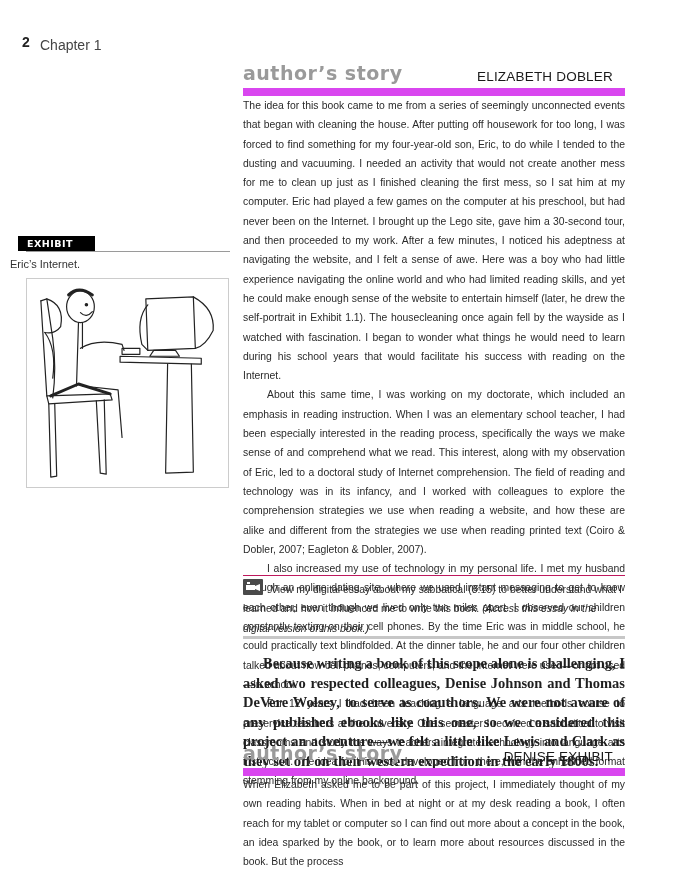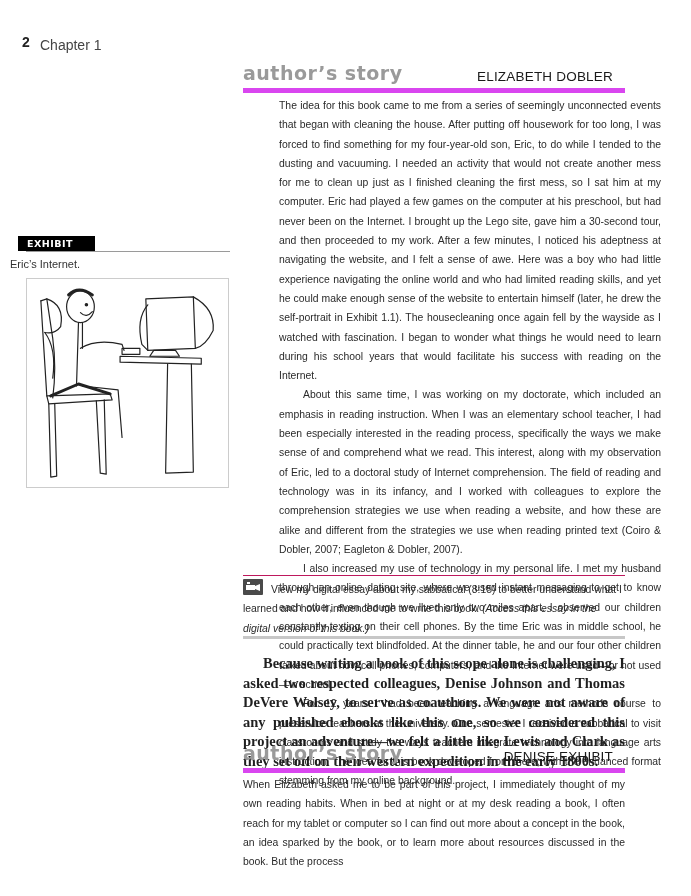--- a/index.html
+++ b/index.html
@@ -1,20 +1,20 @@
 <!DOCTYPE html>
 <html><head>
 <meta charset="utf-8">
 <style>
   html, body { margin: 0; padding: 0; background: #ffffff; }
   body { width: 691px; height: 896px; position: relative; overflow: hidden; color: #222; font-family: "Liberation Sans", sans-serif; }
   .page-num { position: absolute; left: 22px; top: 34px; font-size: 14px; font-weight: bold; color: #222; }
   .chapter { position: absolute; left: 40px; top: 37px; font-size: 14px; color: #444; }
 
-  .story-header { position: absolute; left: 243px; width: 382px; height: 22px; border-bottom: 5px solid #d946ef; text-decoration: underline; }
+  .story-header { position: absolute; left: 243px; width: 382px; height: 22px; border-bottom: 8px solid #d946ef; text-decoration: underline; }
   .story-title { position: absolute; left: 0; top: -4px; font-family: "DejaVu Sans", sans-serif; font-weight: bold; font-size: 19px; color: #9a9a9a; letter-spacing: 0.5px; }
   .story-author { position: absolute; right: 12px; top: 3px; font-size: 13.5px; color: #1a1a1a; letter-spacing: 0.2px; }
 
   .body-text { position: absolute; left: 243px; width: 382px; font-size: 10.4px; line-height: 19.3px; color: #2a2a2a; text-align: justify; }
   .body-text p { margin: 0; }
   .indent { text-indent: 24px; }
 
   .exhibit-tag { position: absolute; left: 18px; top: 236px; width: 77px; height: 15px; background: #000000; color: #fff; font-family: "DejaVu Sans", sans-serif; font-weight: bold; font-size: 9.5px; line-height: 15px; padding-left: 9px; box-sizing: border-box; letter-spacing: 0.5px; }
   .exhibit-rule { position: absolute; left: 26px; top: 251px; width: 204px; border-top: 1px solid #9a9a9a; }
   .exhibit-caption { position: absolute; left: 10px; top: 258px; font-size: 11px; color: #333; }
@@ -33,21 +33,21 @@
 <body>
 
 <div class="page-num">2</div>
 <div class="chapter">Chapter 1</div>
 
 <div class="story-header" style="top:66px;">
   <span class="story-title">author’s story</span>
   <span class="story-author">ELIZABETH DOBLER</span>
 </div>
 
-<div class="body-text" style="top:96px;margin-left:36px;">
+<div class="body-text" style="top:96px;">
   <p>The idea for this book came to me from a series of seemingly unconnected events that began with cleaning the house. After putting off housework for too long, I was forced to find something for my four-year-old son, Eric, to do while I tended to the dusting and vacuuming. I needed an activity that would not create another mess for me to clean up just as I finished cleaning the first mess, so I sat him at my comput­er. Eric had played a few games on the computer at his preschool, but had never been on the Internet. I brought up the Lego site, gave him a 30-second tour, and then proceeded to my work. After a few minutes, I noticed his adeptness at navigat­ing the website, and I felt a sense of awe. Here was a boy who had little experience navigating the online world and who had limited reading skills, and yet he could make enough sense of the website to entertain himself (later, he drew the self-portrait in Exhibit 1.1). The housecleaning once again fell by the wayside as I watched with fascination. I began to wonder what things he would need to learn during his school years that would facilitate his success with reading on the Internet.</p>
   <p class="indent">About this same time, I was working on my doctorate, which included an emphasis in reading instruction. When I was an elementary school teacher, I had been especially interested in the reading process, specifically the ways we make sense of and compre­hend what we read. This interest, along with my observation of Eric, led to a doctoral study of Internet comprehension. The field of reading and technology was in its infancy, and I worked with colleagues to explore the comprehension strategies we use when reading a website, and how these are alike and different from the strategies we use when reading printed text (Coiro &amp; Dobler, 2007; Eagleton &amp; Dobler, 2007).</p>
   <p class="indent">I also increased my use of technology in my personal life. I met my husband through an online dating site, where we used instant messaging to get to know each other, even though we lived only two miles apart. I observed our children constantly texting on their cell phones. By the time Eric was in middle school, he could practi­cally text blindfolded. At the dinner table, he and our four other children talked about how cell phones, computers, and the Internet were used—or not used—in school.</p>
   <p class="indent">For 12 years I had been teaching a language arts methods course to preservice teachers at the university. One semester I received a sabbatical to visit classrooms and study the ways teachers integrate technology into language arts instruction. The idea for this book developed from there, with the enhanced format stemming from my online background.</p>
 </div>
 
 <div class="exhibit-tag">EXHIBIT 1.1</div>
 <div class="exhibit-rule"></div>
 <div class="exhibit-caption">Eric’s Internet.</div>
 <div class="exhibit-frame" title="Child's drawing of a stick figure sitting on a chair at a desk using a computer">

